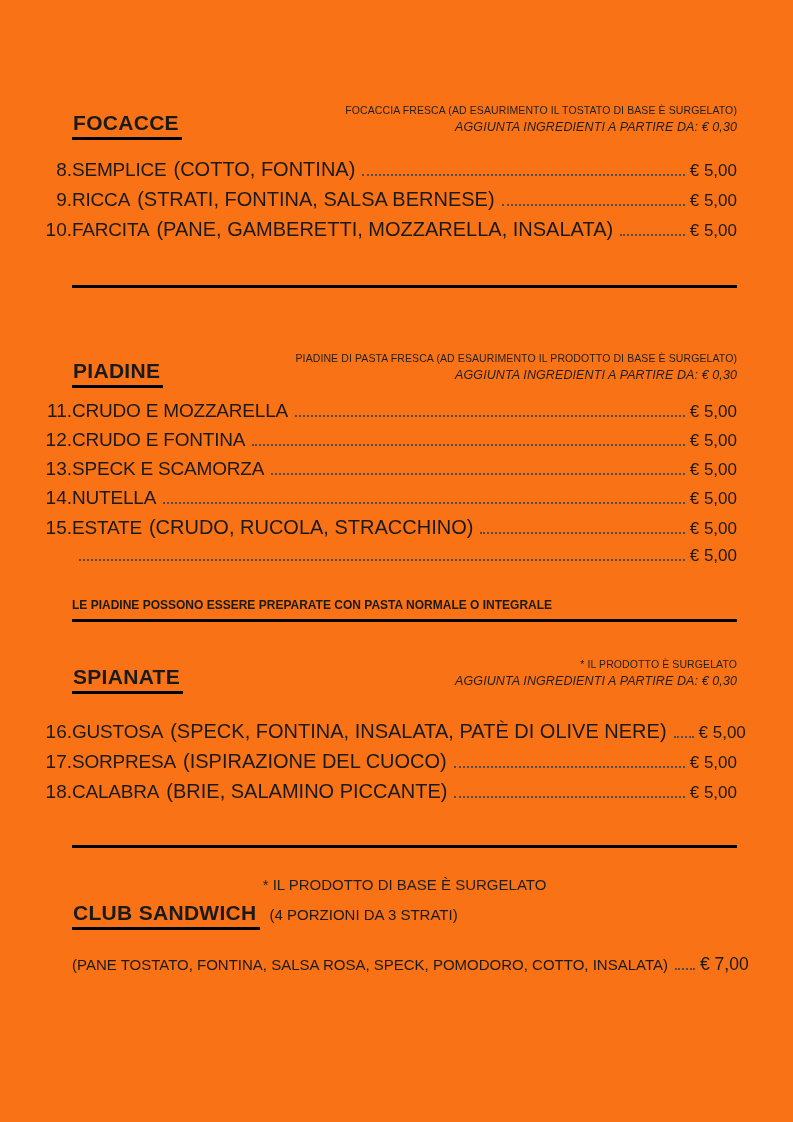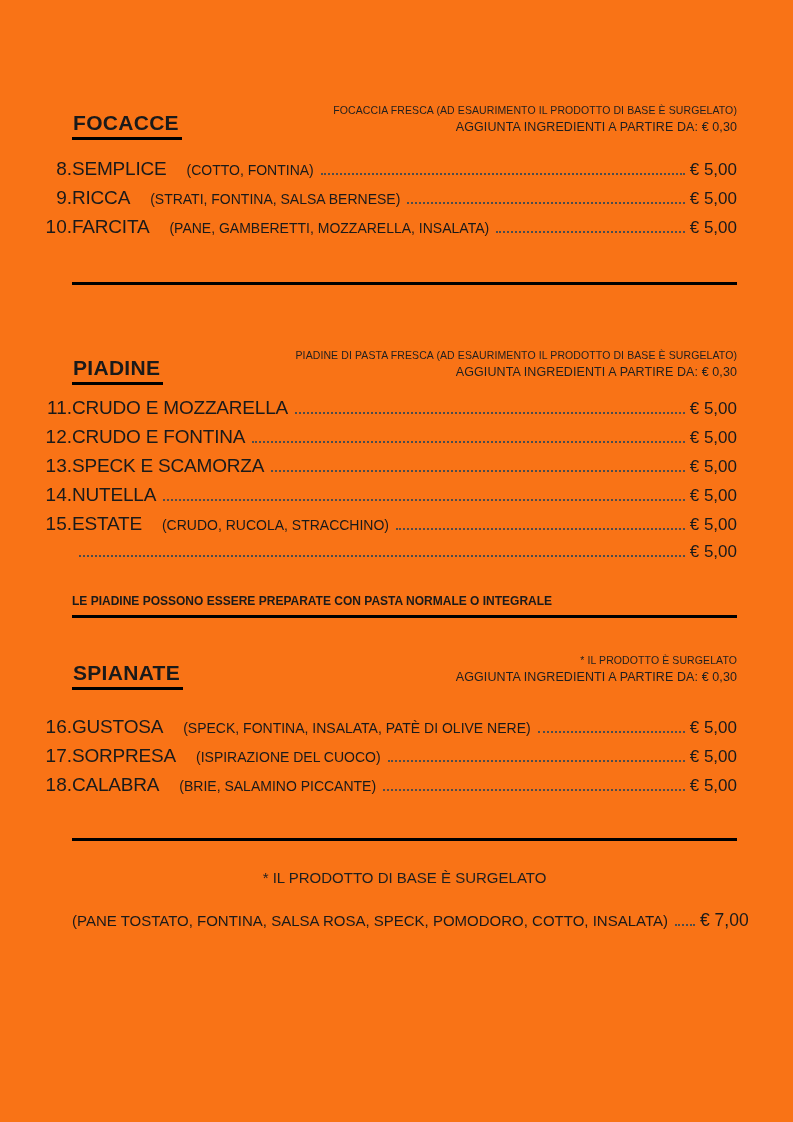--- a/index.html
+++ b/index.html
@@ -29,21 +29,21 @@
     font-weight: bold;
     letter-spacing: 0.3px;
     border-bottom: 3px solid #000;
     padding: 0 3px 2px 1px;
     position: relative;
     top: 6px;
     white-space: nowrap;
   }
   .section-notes { text-align: right; color: #1f1f1f; }
   .note-sm { font-size: 10.5px; letter-spacing: 0.1px; }
-  .note-lg { font-size: 12.5px; margin-top: 4px; letter-spacing: 0.1px; }
+  .note-lg { font-size: 12.5px; margin-top: 4px; letter-spacing: 0.1px; font-style: italic; }
 
   
   .items { margin-top: 24px; }
   .menu-row {
     display: flex;
     align-items: baseline;
     margin-left: -28px;  
     margin-bottom: 7px;
   }
   .item-num {
@@ -51,22 +51,22 @@
     text-align: right;
     font-size: 19px;
     white-space: nowrap;
   }
   .item-name {
     font-size: 19px;
     letter-spacing: -0.2px;
     white-space: nowrap;
   }
   .item-detail {
-    font-size: 14px;
-    margin-left: 20px;
+    font-size: 20px;
+    margin-left: 7px;
     white-space: nowrap;
   }
   .item-detail:empty { display: none; }
   .leader {
     flex: 1 1 auto;
     min-width: 20px;
     border-bottom: 2px dotted #4d4d4d;
     margin: 0 3px 0 7px;
   }
   .item-price {
@@ -101,21 +101,21 @@
 </style>
 </head>
 <body>
 
 <div class="page">
 
   <div class="section">
     <div class="section-head">
       <span class="section-title">FOCACCE</span>
       <div class="section-notes">
-        <div class="note-sm">FOCACCIA FRESCA (AD ESAURIMENTO IL PRODOTTO DI BASE È SURGELATO)</div>
+        <div class="note-sm">FOCACCIA FRESCA (AD ESAURIMENTO IL TOSTATO DI BASE È SURGELATO)</div>
         <div class="note-lg">AGGIUNTA INGREDIENTI A PARTIRE DA: € 0,30</div>
       </div>
     </div>
     <div class="items">
       <div class="menu-row">
         <span class="item-num">8.</span>
         <span class="item-name">SEMPLICE</span>
         <span class="item-detail">(COTTO, FONTINA)</span>
         <span class="leader"></span>
         <span class="item-price">€ 5,00</span>
@@ -225,20 +225,24 @@
         <span class="leader"></span>
         <span class="item-price">€ 5,00</span>
       </div>
     </div>
   </div>
 
   <div class="rule rule-3"></div>
 
   <div class="section">
     <div class="club-note">* IL PRODOTTO DI BASE È SURGELATO</div>
+    <div class="club-head">
+      <span class="section-title" style="top:0;">CLUB SANDWICH</span>
+      <span class="club-title-detail">(4 PORZIONI DA 3 STRATI)</span>
+    </div>
     <div class="menu-row club-row">
       <span class="item-detail">(PANE TOSTATO, FONTINA, SALSA ROSA, SPECK, POMODORO, COTTO, INSALATA)</span>
       <span class="leader"></span>
       <span class="item-price">€ 7,00</span>
     </div>
   </div>
 
 </div>
 
 </body></html>

